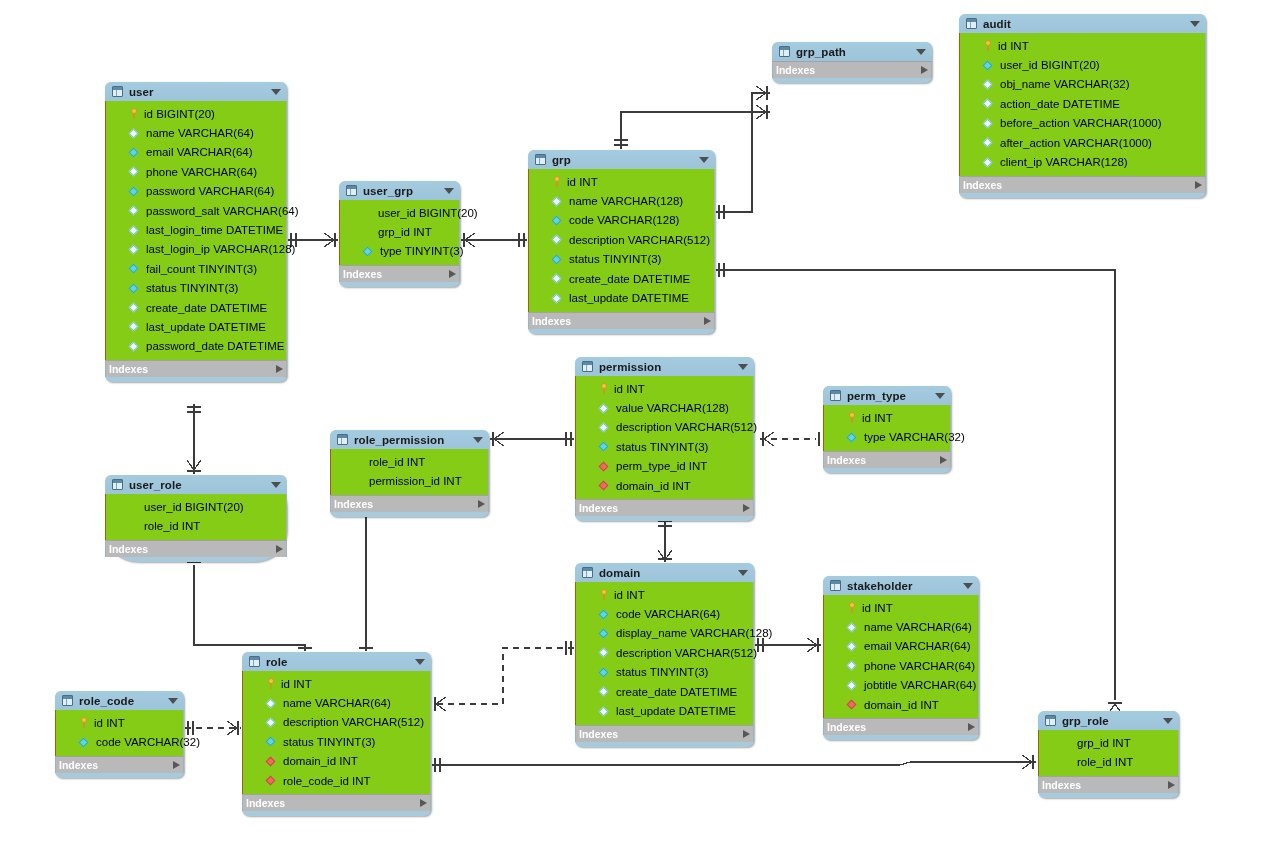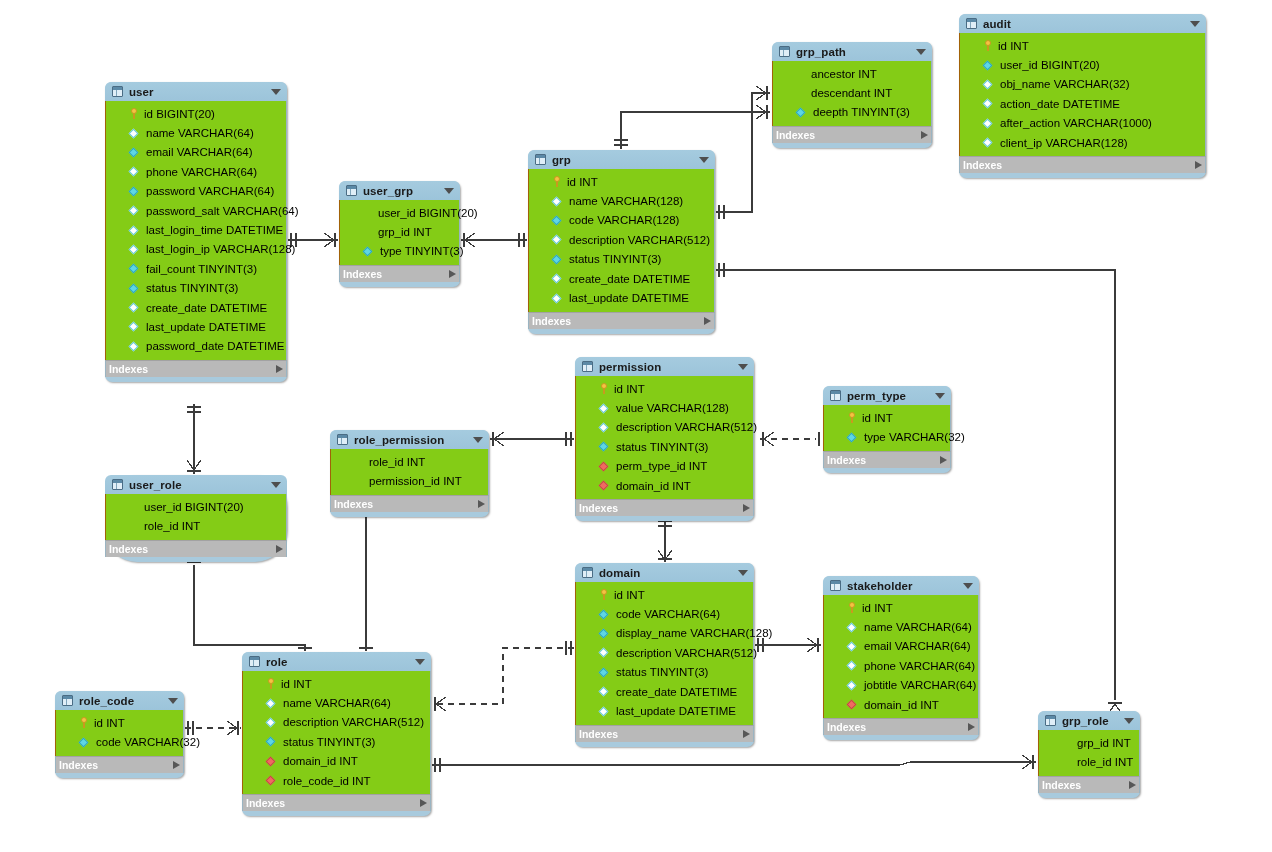--- a/index.html
+++ b/index.html
@@ -386,34 +386,20 @@
           <span class="idx-label">Indexes</span>
           <span class="idx-caret"></span>
         </div>
       </div>
       <div class="table-box" style="left: 772px; top: 42px; width: 160px;">
         <div class="tbl-header">
           <span class="tbl-icon"></span>
           <span class="tbl-title">grp_path</span>
           <span class="tbl-caret"></span>
         </div>
-        <div class="tbl-body">
-          <div class="col-row">
-            <span class="ico none"></span>
-            <span class="col-label">ancestor INT</span>
-          </div>
-          <div class="col-row">
-            <span class="ico none"></span>
-            <span class="col-label">descendant INT</span>
-          </div>
-          <div class="col-row">
-            <span class="ico diafill"></span>
-            <span class="col-label">deepth TINYINT(3)</span>
-          </div>
-        </div>
         <div class="tbl-indexes">
           <span class="idx-label">Indexes</span>
           <span class="idx-caret"></span>
         </div>
       </div>
       <div class="table-box" style="left: 959px; top: 14px; width: 247px;">
         <div class="tbl-header">
           <span class="tbl-icon"></span>
           <span class="tbl-title">audit</span>
           <span class="tbl-caret"></span>
@@ -427,20 +413,24 @@
             <span class="ico diafill"></span>
             <span class="col-label">user_id BIGINT(20)</span>
           </div>
           <div class="col-row">
             <span class="ico dia"></span>
             <span class="col-label">obj_name VARCHAR(32)</span>
           </div>
           <div class="col-row">
             <span class="ico dia"></span>
             <span class="col-label">action_date DATETIME</span>
+          </div>
+          <div class="col-row">
+            <span class="ico dia"></span>
+            <span class="col-label">before_action VARCHAR(1000)</span>
           </div>
           <div class="col-row">
             <span class="ico dia"></span>
             <span class="col-label">after_action VARCHAR(1000)</span>
           </div>
           <div class="col-row">
             <span class="ico dia"></span>
             <span class="col-label">client_ip VARCHAR(128)</span>
           </div>
         </div>
@@ -678,21 +668,21 @@
           <div class="col-row">
             <span class="ico diafill"></span>
             <span class="col-label">code VARCHAR(32)</span>
           </div>
         </div>
         <div class="tbl-indexes">
           <span class="idx-label">Indexes</span>
           <span class="idx-caret"></span>
         </div>
       </div>
-      <div class="table-box" style="left: 1038px; top: 711px; width: 102px;">
+      <div class="table-box" style="left: 1038px; top: 711px; width: 141px;">
         <div class="tbl-header">
           <span class="tbl-icon"></span>
           <span class="tbl-title">grp_role</span>
           <span class="tbl-caret"></span>
         </div>
         <div class="tbl-body">
           <div class="col-row">
             <span class="ico none"></span>
             <span class="col-label">grp_id INT</span>
           </div>

